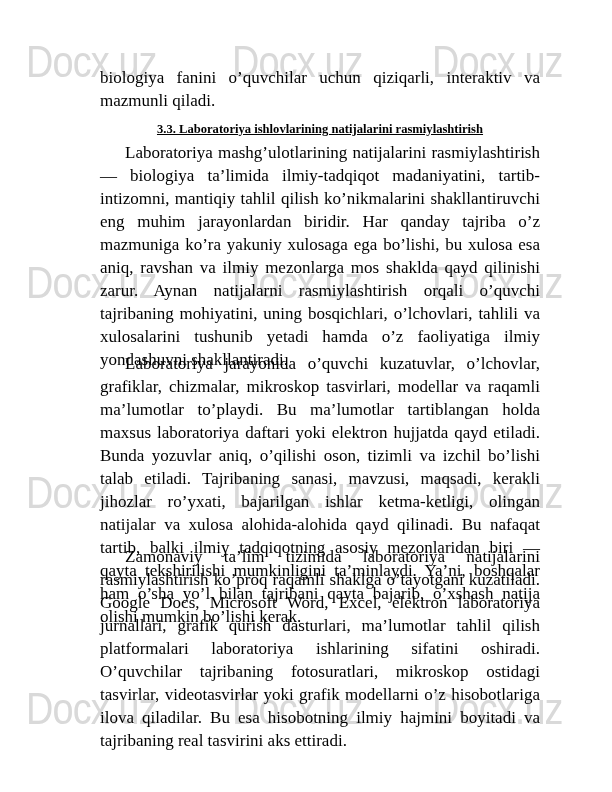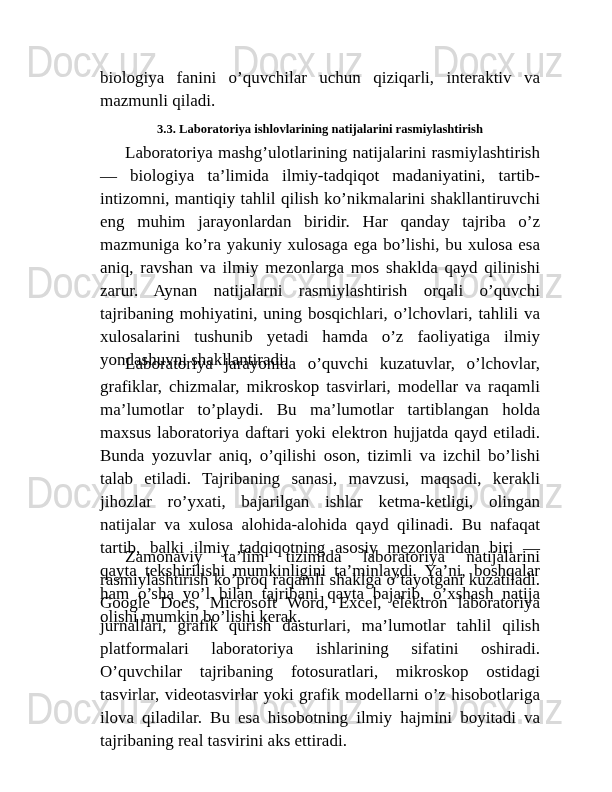--- a/index.html
+++ b/index.html
@@ -58,20 +58,21 @@
     .heading {
       position: absolute;
       top: 118px;
       left: 0;
       width: 440px;
       font-size: 12.6px;
       font-weight: bold;
       text-align: center;
       line-height: 23px;
       margin: 0;
+      text-decoration: underline;
     }
     .para {
       position: absolute;
       left: 0;
       width: 440px;
       text-indent: 25px;
     }
     .p1 { top: 141px; }
     .p2 { top: 352px; }
     .p3 { top: 545px; }

